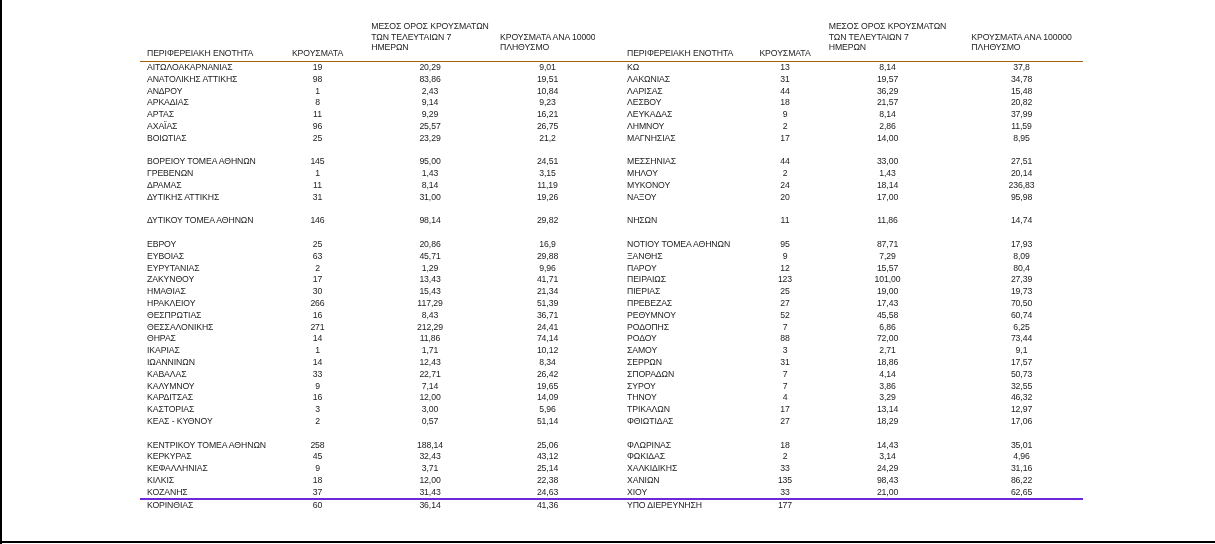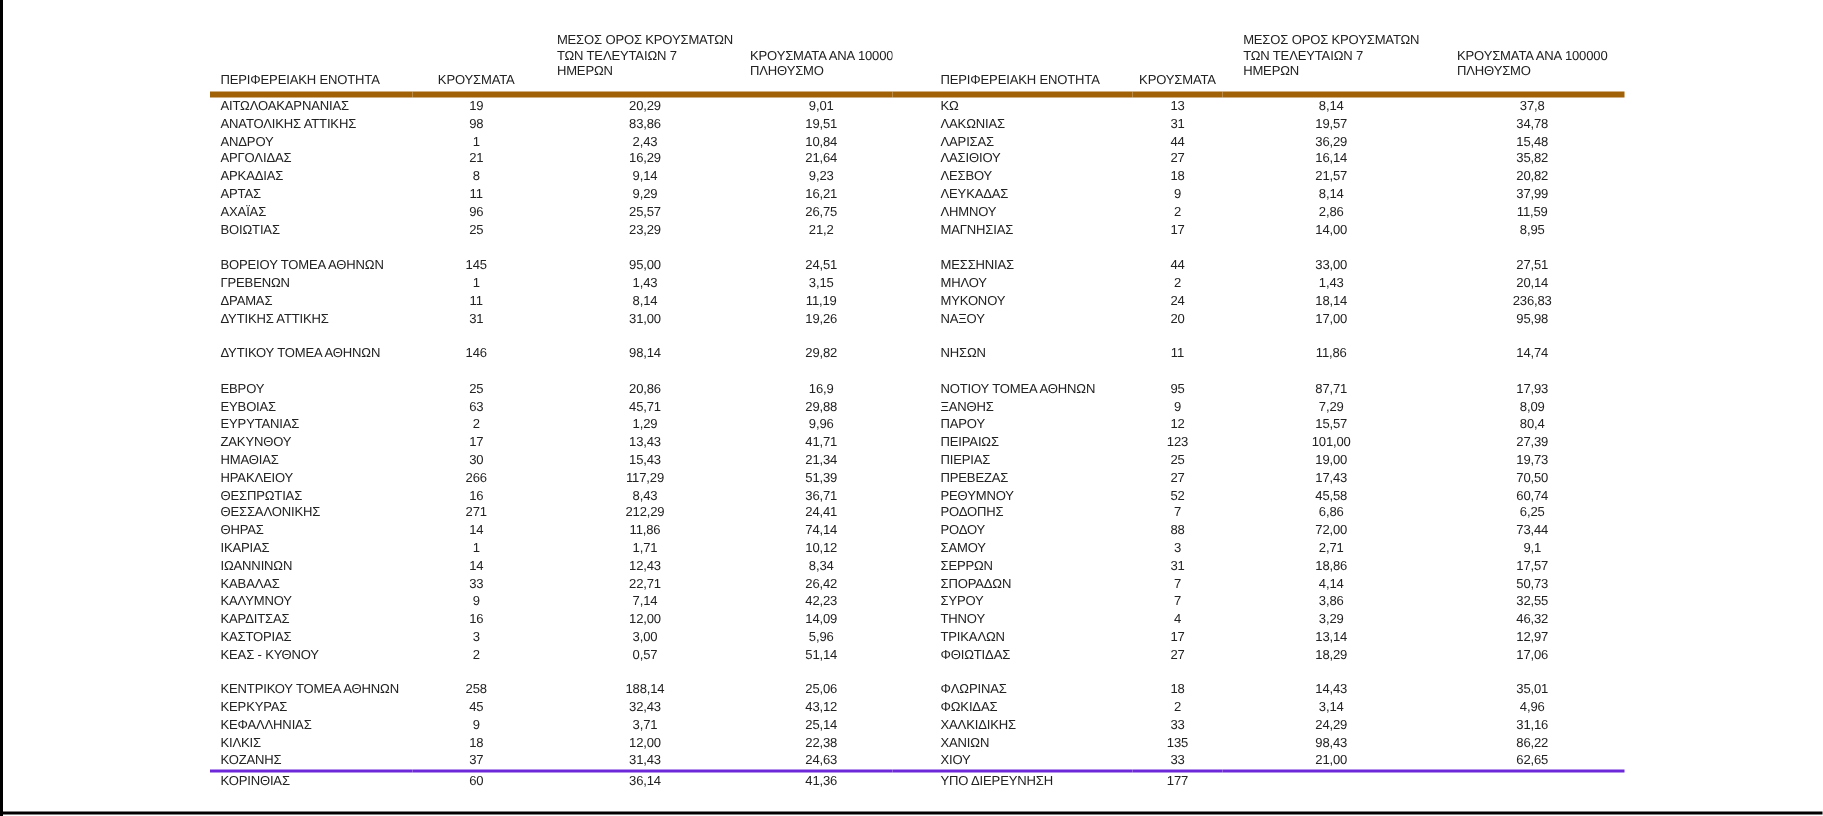--- a/index.html
+++ b/index.html
@@ -20,21 +20,21 @@
   }
   table {
     border-collapse: collapse; table-layout: fixed; width: 943px;
     color: #222222; letter-spacing: -0.1px;
   }
   th, td {
     font-size: 8.7px; font-weight: 400; overflow: hidden; white-space: nowrap;
     padding: 0;
   }
   thead th {
-    vertical-align: bottom; border-bottom: 4px solid #a16207;
+    vertical-align: bottom; border-bottom: 1px solid #a16207;
     line-height: 10.6px; height: 47px; padding-bottom: 2px;
   }
   thead th.tallhead { padding-bottom: 8px; }
   th.region, td.region { text-align: left; padding-left: 7px; }
   th.num, td.num { text-align: center; }
   .hgroup { display: inline-block; text-align: left; }
   .hline { display: block; }
   tbody td { height: 11.8px; line-height: 11.8px; }
   tbody tr.last-row td { border-top: 2px solid #6d28d9; }
 </style>
@@ -120,31 +120,20 @@
           <td class="num">1</td>
           <td class="num">2,43</td>
           <td class="num">10,84</td>
           <td></td>
           <td class="region">ΛΑΡΙΣΑΣ</td>
           <td class="num">44</td>
           <td class="num">36,29</td>
           <td class="num">15,48</td>
         </tr>
         <tr>
-          <td class="region">ΑΡΓΟΛΙΔΑΣ</td>
-          <td class="num">21</td>
-          <td class="num">16,29</td>
-          <td class="num">21,64</td>
-          <td></td>
-          <td class="region">ΛΑΣΙΘΙΟΥ</td>
-          <td class="num">27</td>
-          <td class="num">16,14</td>
-          <td class="num">35,82</td>
-        </tr>
-        <tr>
           <td class="region">ΑΡΚΑΔΙΑΣ</td>
           <td class="num">8</td>
           <td class="num">9,14</td>
           <td class="num">9,23</td>
           <td></td>
           <td class="region">ΛΕΣΒΟΥ</td>
           <td class="num">18</td>
           <td class="num">21,57</td>
           <td class="num">20,82</td>
         </tr>
@@ -398,21 +387,21 @@
           <td></td>
           <td class="region">ΣΠΟΡΑΔΩΝ</td>
           <td class="num">7</td>
           <td class="num">4,14</td>
           <td class="num">50,73</td>
         </tr>
         <tr>
           <td class="region">ΚΑΛΥΜΝΟΥ</td>
           <td class="num">9</td>
           <td class="num">7,14</td>
-          <td class="num">42,23</td>
+          <td class="num">19,65</td>
           <td></td>
           <td class="region">ΣΥΡΟΥ</td>
           <td class="num">7</td>
           <td class="num">3,86</td>
           <td class="num">32,55</td>
         </tr>
         <tr>
           <td class="region">ΚΑΡΔΙΤΣΑΣ</td>
           <td class="num">16</td>
           <td class="num">12,00</td>

